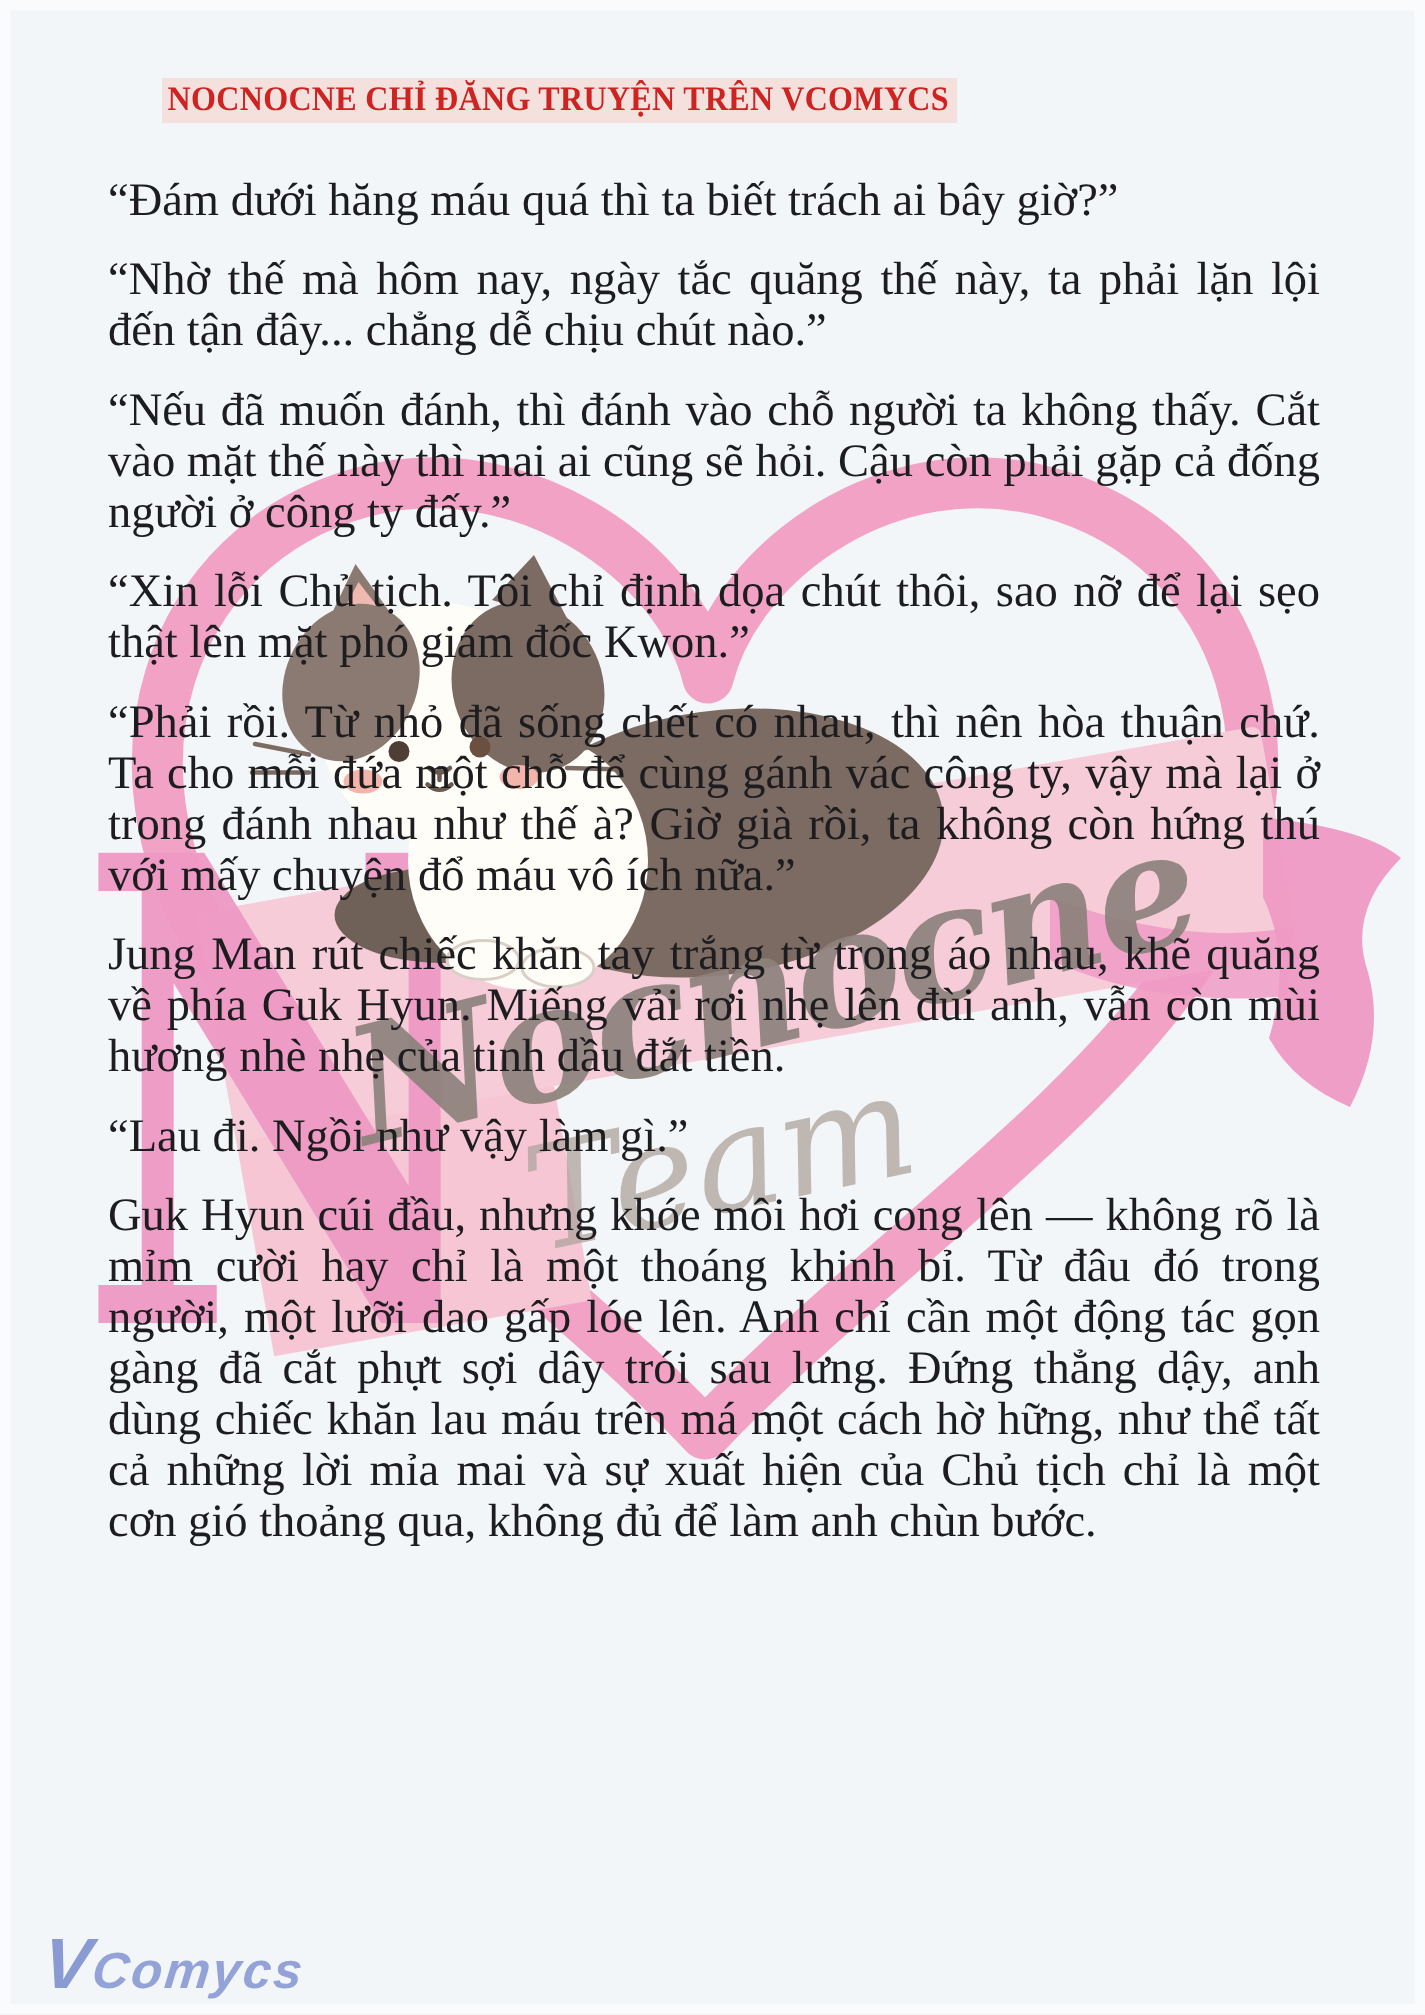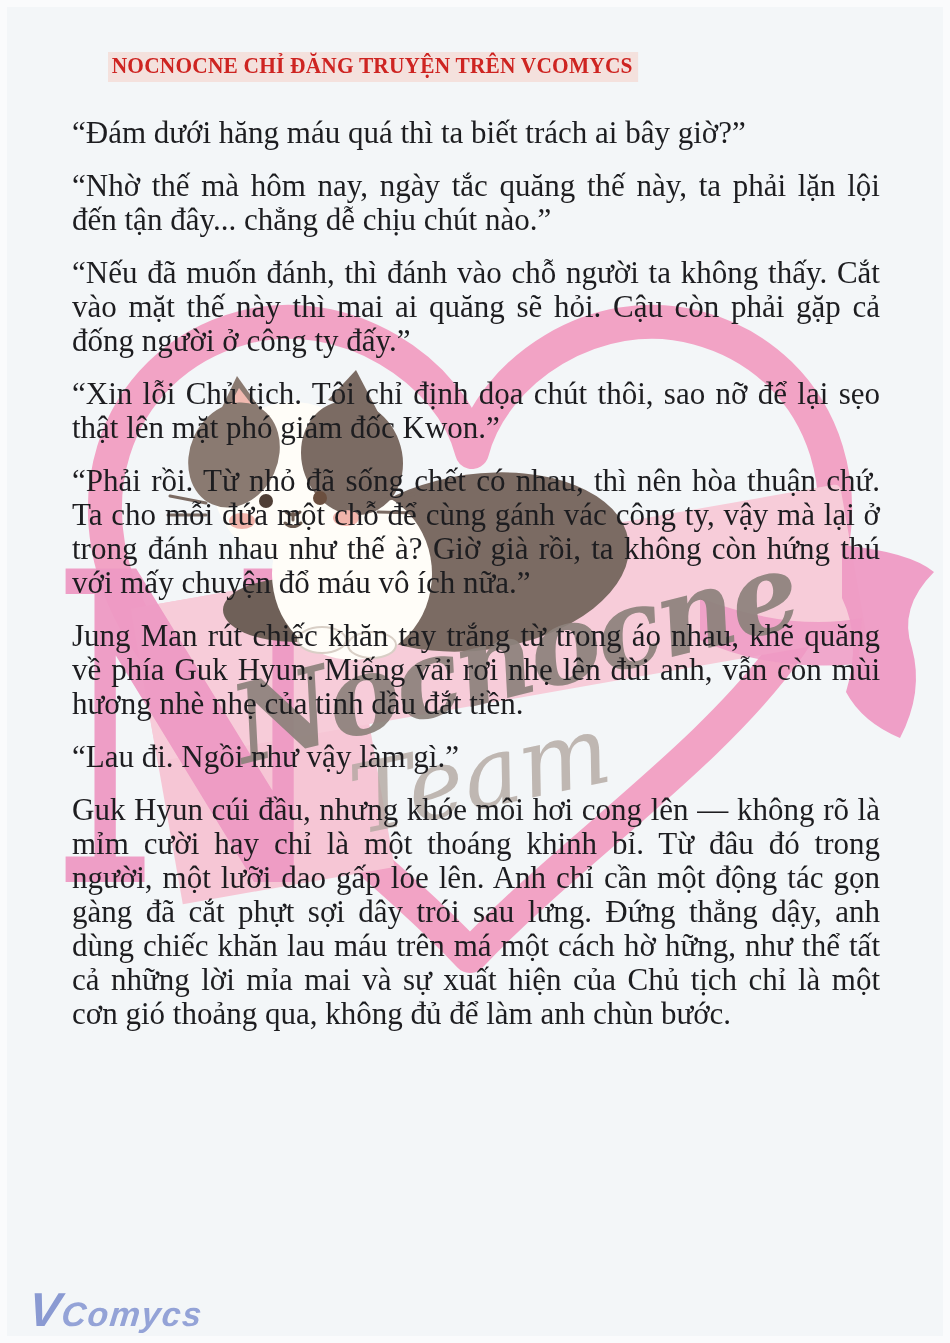--- a/index.html
+++ b/index.html
@@ -82,21 +82,21 @@
 
     <text x="515" y="695" transform="rotate(-14 515 660)" text-anchor="middle" font-size="108" font-weight="bold" font-style="italic" letter-spacing="-3" font-family="DejaVu Serif, Liberation Serif, serif" fill="#8d827c" opacity="0.92">Nocnocne</text>
     <text x="480" y="808" transform="rotate(-12 480 775)" text-anchor="middle" font-size="96" font-style="italic" font-family="DejaVu Serif, Liberation Serif, serif" fill="#b3a8a1" opacity="0.8">Team</text>
   </svg>
 
   <div class="piracy-header">NOCNOCNE CHỈ ĐĂNG TRUYỆN TRÊN VCOMYCS</div>
 
   <div class="content">
     <p>“Đám dưới hăng máu quá thì ta biết trách ai bây giờ?”</p>
     <p>“Nhờ thế mà hôm nay, ngày tắc quăng thế này, ta phải lặn lội đến tận đây... chẳng dễ chịu chút nào.”</p>
-    <p>“Nếu đã muốn đánh, thì đánh vào chỗ người ta không thấy. Cắt vào mặt thế này thì mai ai quăng sẽ hỏi. Cậu còn phải gặp cả đống người ở công ty đấy.”</p>
+    <p>“Nếu đã muốn đánh, thì đánh vào chỗ người ta không thấy. Cắt vào mặt thế này thì mai ai cũng sẽ hỏi. Cậu còn phải gặp cả đống người ở công ty đấy.”</p>
     <p>“Xin lỗi Chủ tịch. Tôi chỉ định dọa chút thôi, sao nỡ để lại sẹo thật lên mặt phó giám đốc Kwon.”</p>
     <p>“Phải rồi. Từ nhỏ đã sống chết có nhau, thì nên hòa thuận chứ. Ta cho mỗi đứa một chỗ để cùng gánh vác công ty, vậy mà lại ở trong đánh nhau như thế à? Giờ già rồi, ta không còn hứng thú với mấy chuyện đổ máu vô ích nữa.”</p>
     <p>Jung Man rút chiếc khăn tay trắng từ trong áo nhau, khẽ quăng về phía Guk Hyun. Miếng vải rơi nhẹ lên đùi anh, vẫn còn mùi hương nhè nhẹ của tinh dầu đắt tiền.</p>
     <p>“Lau đi. Ngồi như vậy làm gì.”</p>
     <p>Guk Hyun cúi đầu, nhưng khóe môi hơi cong lên — không rõ là mỉm cười hay chỉ là một thoáng khinh bỉ. Từ đâu đó trong người, một lưỡi dao gấp lóe lên. Anh chỉ cần một động tác gọn gàng đã cắt phựt sợi dây trói sau lưng. Đứng thẳng dậy, anh dùng chiếc khăn lau máu trên má một cách hờ hững, như thể tất cả những lời mỉa mai và sự xuất hiện của Chủ tịch chỉ là một cơn gió thoảng qua, không đủ để làm anh chùn bước.</p>
   </div>
 
   <div class="vcomycs-logo">VComycs</div>
 
 </div>

